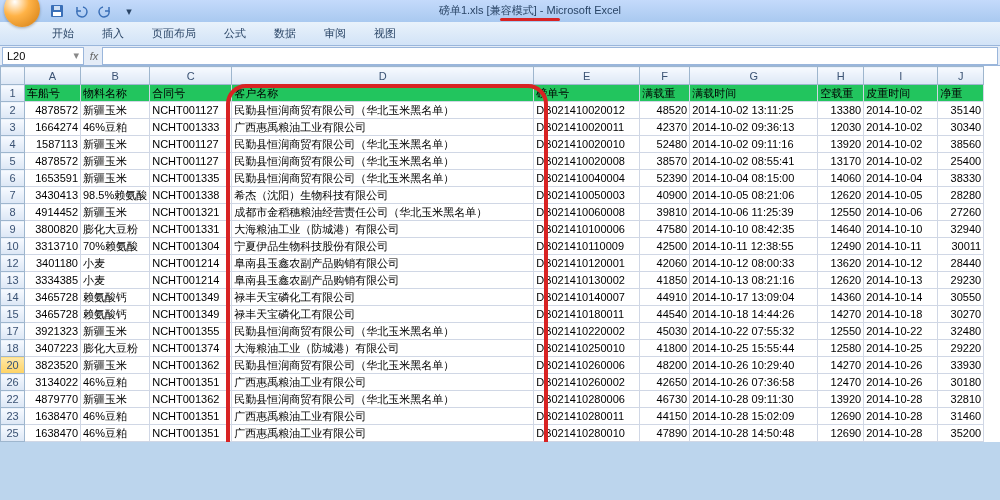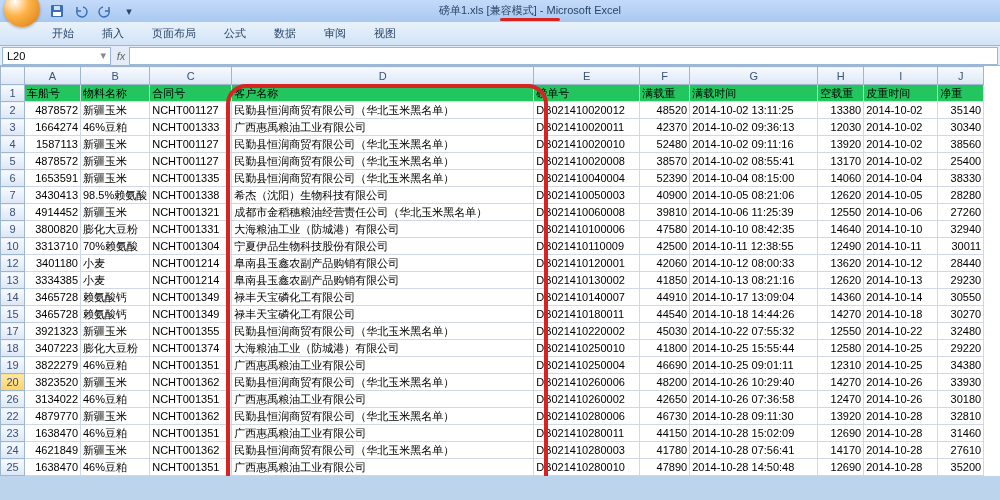--- a/index.html
+++ b/index.html
@@ -5,21 +5,21 @@
 *{box-sizing:border-box;margin:0;padding:0;font-family:"Microsoft YaHei","SimSun",Arial,sans-serif;font-size:11px}
 body{background:#bcd5ed;overflow:hidden}
 .title-bar{height:22px;background:linear-gradient(#c4dafb,#a9c9f0);display:flex;align-items:center;color:#2a4566}
 .orb{width:36px;height:36px;border-radius:50%;background:radial-gradient(circle at 30% 30%,#fff,#ffb347 40%,#d07a10);margin:-4px 4px 0 4px;box-shadow:0 1px 3px rgba(0,0,0,.3);z-index:5;position:relative}
 .qat{display:flex;gap:2px;margin-left:2px}
 .qat-btn{width:22px;height:18px;display:flex;align-items:center;justify-content:center;border-radius:2px}
 .title-under{width:60px;height:3px;background:#d82323;border-radius:2px;margin:0 auto -1px}
 .menubar{height:24px;background:linear-gradient(#e9f2fb,#d2e3f7);display:flex;align-items:center;padding-left:40px;gap:4px;border-bottom:1px solid #9ab6db}
 .menu-item{padding:3px 12px;color:#2a4566;cursor:default}
 .fx-bar{height:20px;background:#e4ecf7;display:flex;align-items:center;border-bottom:1px solid #9ab6db}
-.name-box{width:109px;height:18px;background:#fff;border:1px solid #9ab6db;margin:4px 2px;padding:8px 4px;display:flex;align-items:center}
+.name-box{width:82px;height:18px;background:#fff;border:1px solid #9ab6db;margin:4px 2px;padding:8px 4px;display:flex;align-items:center}
 .fx-ctrl{width:16px;height:16px;display:flex;align-items:center;justify-content:center;color:#666;font-style:italic}
 .fx-input{flex:1;height:18px;background:#fff;border:1px solid #9ab6db;margin-right:2px}
 .grid-wrap{position:relative;background:#fff}
 table{border-collapse:collapse;table-layout:fixed}
 th,td{border:1px solid #d0d7e5;height:16px;padding:0 2px;overflow:hidden;white-space:nowrap;text-overflow:clip;line-height:16px}
 th{background:linear-gradient(#f7faff,#dce7f5);color:#3a5273;font-weight:normal;text-align:center;border:1px solid #9eb6ce}
 th.row-hdr{width:24px;text-align:center}
 .col-hdr{height:18px}
 .data-hdr td{background:#22c55e}
 td{font-size:11px}
@@ -299,33 +299,20 @@
           <td class="c-B">膨化大豆粉</td>
           <td class="c-C">NCHT001374</td>
           <td class="c-D">大海粮油工业（防城港）有限公司</td>
           <td class="c-E">DB021410250010</td>
           <td class="c-F num">41800</td>
           <td class="c-G">2014-10-25 15:55:44</td>
           <td class="c-H num">12580</td>
           <td class="c-I">2014-10-25</td>
           <td class="c-J num">29220</td>
         </tr>
-        <tr>
-          <th class="row-hdr">19</th>
-          <td class="c-A num">3822279</td>
-          <td class="c-B">46%豆粕</td>
-          <td class="c-C">NCHT001351</td>
-          <td class="c-D">广西惠禹粮油工业有限公司</td>
-          <td class="c-E">DB021410250004</td>
-          <td class="c-F num">46690</td>
-          <td class="c-G">2014-10-25 09:01:11</td>
-          <td class="c-H num">12310</td>
-          <td class="c-I">2014-10-25</td>
-          <td class="c-J num">34380</td>
-        </tr>
         <tr class="sel-row">
           <th class="row-hdr">20</th>
           <td class="c-A num">3823520</td>
           <td class="c-B">新疆玉米</td>
           <td class="c-C">NCHT001362</td>
           <td class="c-D">民勤县恒润商贸有限公司（华北玉米黑名单）</td>
           <td class="c-E">DB021410260006</td>
           <td class="c-F num">48200</td>
           <td class="c-G">2014-10-26 10:29:40</td>
           <td class="c-H num">14270</td>
@@ -365,33 +352,20 @@
           <td class="c-C">NCHT001351</td>
           <td class="c-D">广西惠禹粮油工业有限公司</td>
           <td class="c-E">DB021410280011</td>
           <td class="c-F num">44150</td>
           <td class="c-G">2014-10-28 15:02:09</td>
           <td class="c-H num">12690</td>
           <td class="c-I">2014-10-28</td>
           <td class="c-J num">31460</td>
         </tr>
         <tr>
-          <th class="row-hdr">24</th>
-          <td class="c-A num">4621849</td>
-          <td class="c-B">新疆玉米</td>
-          <td class="c-C">NCHT001362</td>
-          <td class="c-D">民勤县恒润商贸有限公司（华北玉米黑名单）</td>
-          <td class="c-E">DB021410280003</td>
-          <td class="c-F num">41780</td>
-          <td class="c-G">2014-10-28 07:56:41</td>
-          <td class="c-H num">14170</td>
-          <td class="c-I">2014-10-28</td>
-          <td class="c-J num">27610</td>
-        </tr>
-        <tr>
           <th class="row-hdr">25</th>
           <td class="c-A num">1638470</td>
           <td class="c-B">46%豆粕</td>
           <td class="c-C">NCHT001351</td>
           <td class="c-D">广西惠禹粮油工业有限公司</td>
           <td class="c-E">DB021410280010</td>
           <td class="c-F num">47890</td>
           <td class="c-G">2014-10-28 14:50:48</td>
           <td class="c-H num">12690</td>
           <td class="c-I">2014-10-28</td>

